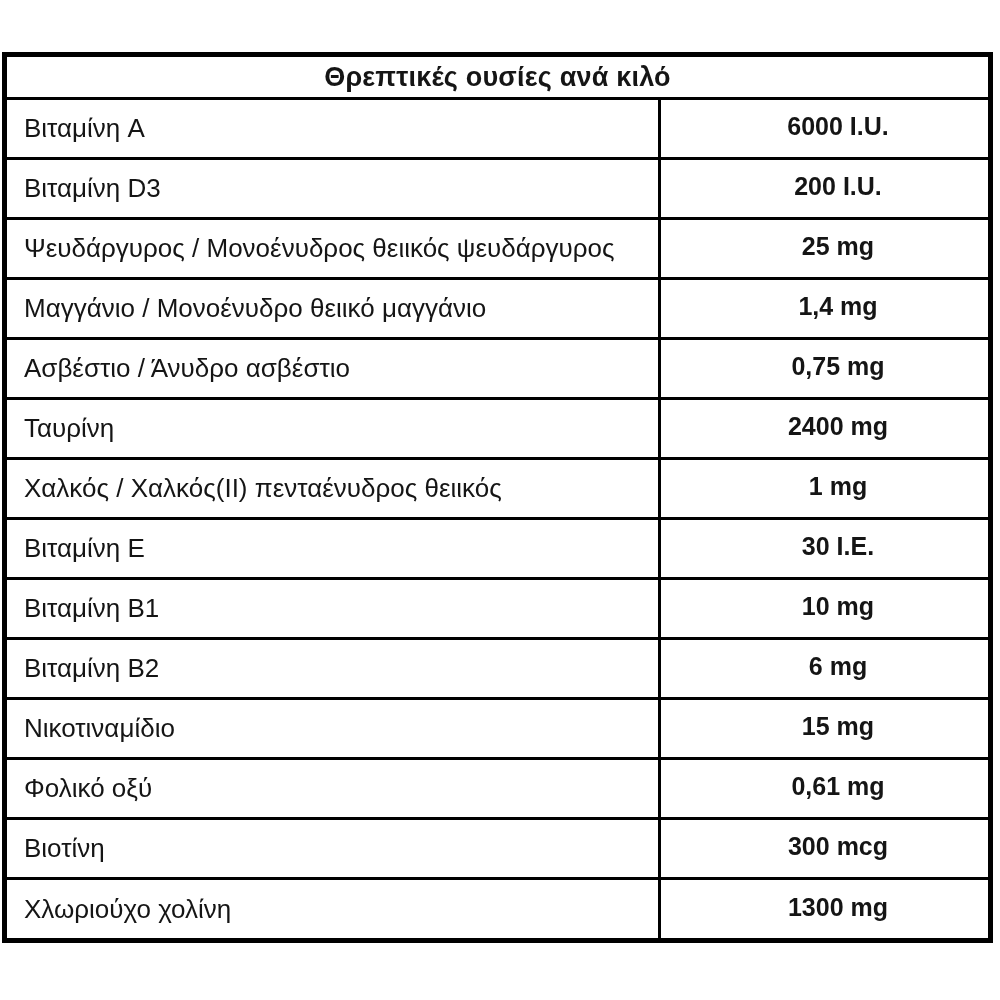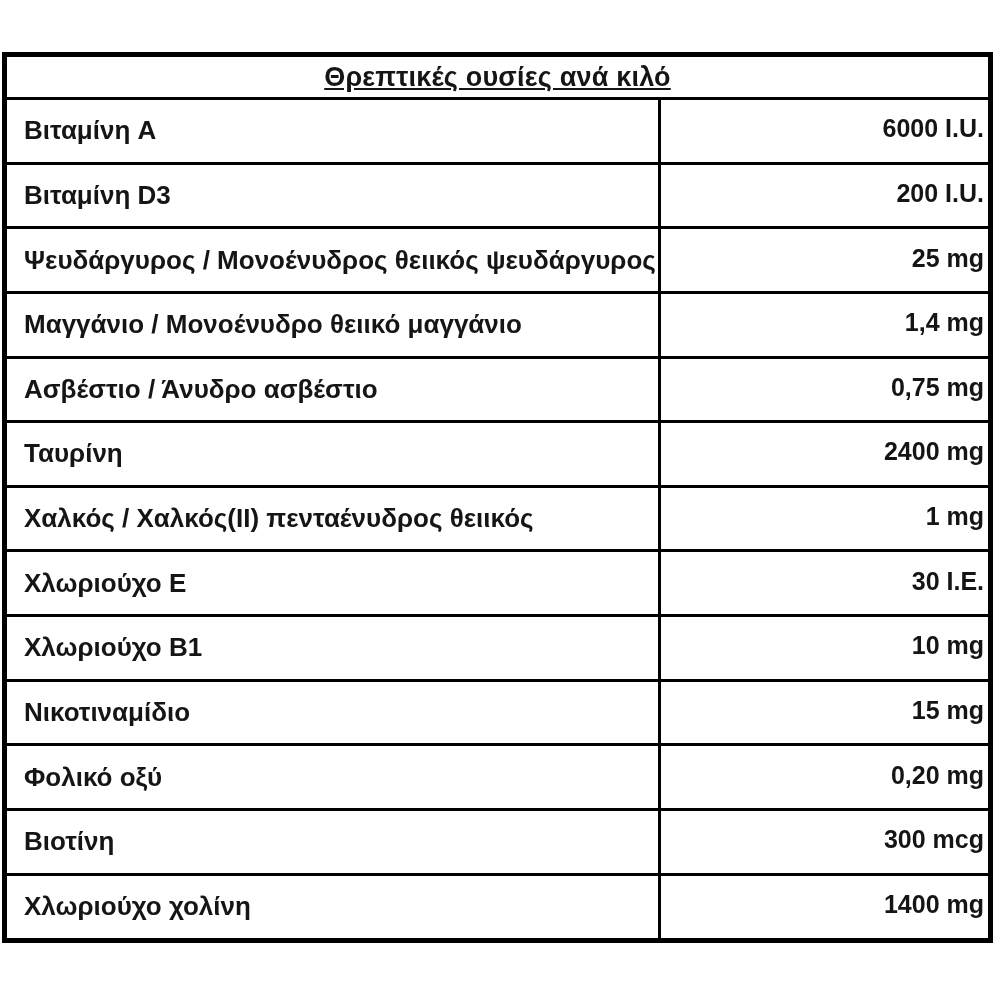--- a/index.html
+++ b/index.html
@@ -38,32 +38,31 @@
     overflow:hidden;
     white-space:nowrap;
     box-sizing:border-box;
   }
   .table-title-cell{
     height:44px;
     font-size:27px;
     font-weight:bold;
     text-align:center;
     letter-spacing:0.2px;
-    text-decoration:underline;
   }
   .nutrient-label{
     font-size:26px;
-    font-weight:bold;
+    font-weight:normal;
     text-align:left;
     padding:0 22px 0 17px;
   }
   .nutrient-value{
     font-size:25px;
     font-weight:bold;
-    text-align:right;
+    text-align:center;
     padding:0 4px 4px 31px;
   }
 </style>
 </head>
 <body>
 
 <table class="nutrition-table">
   <colgroup>
     <col class="c-label">
     <col class="c-value">
@@ -104,46 +103,50 @@
         <td class="nutrient-label">Ταυρίνη</td>
         <td class="nutrient-value">2400 mg</td>
       </tr>
 
       <tr>
         <td class="nutrient-label">Χαλκός / Χαλκός(II) πενταένυδρος θειικός</td>
         <td class="nutrient-value">1 mg</td>
       </tr>
 
       <tr>
-        <td class="nutrient-label">Χλωριούχο E</td>
+        <td class="nutrient-label">Βιταμίνη E</td>
         <td class="nutrient-value">30 I.E.</td>
       </tr>
 
       <tr>
-        <td class="nutrient-label">Χλωριούχο B1</td>
+        <td class="nutrient-label">Βιταμίνη B1</td>
         <td class="nutrient-value">10 mg</td>
       </tr>
 
+      <tr>
+        <td class="nutrient-label">Βιταμίνη B2</td>
+        <td class="nutrient-value">6 mg</td>
+      </tr>
 
 
 
       <tr>
         <td class="nutrient-label">Νικοτιναμίδιο</td>
         <td class="nutrient-value">15 mg</td>
       </tr>
 
 
       <tr>
         <td class="nutrient-label">Φολικό οξύ</td>
-        <td class="nutrient-value">0,20 mg</td>
+        <td class="nutrient-value">0,61 mg</td>
       </tr>
 
       <tr>
         <td class="nutrient-label">Βιοτίνη</td>
         <td class="nutrient-value">300 mcg</td>
       </tr>
 
       <tr>
         <td class="nutrient-label">Χλωριούχο χολίνη</td>
-        <td class="nutrient-value">1400 mg</td>
+        <td class="nutrient-value">1300 mg</td>
       </tr>
     </tbody>
 </table>
 
 </body></html>

